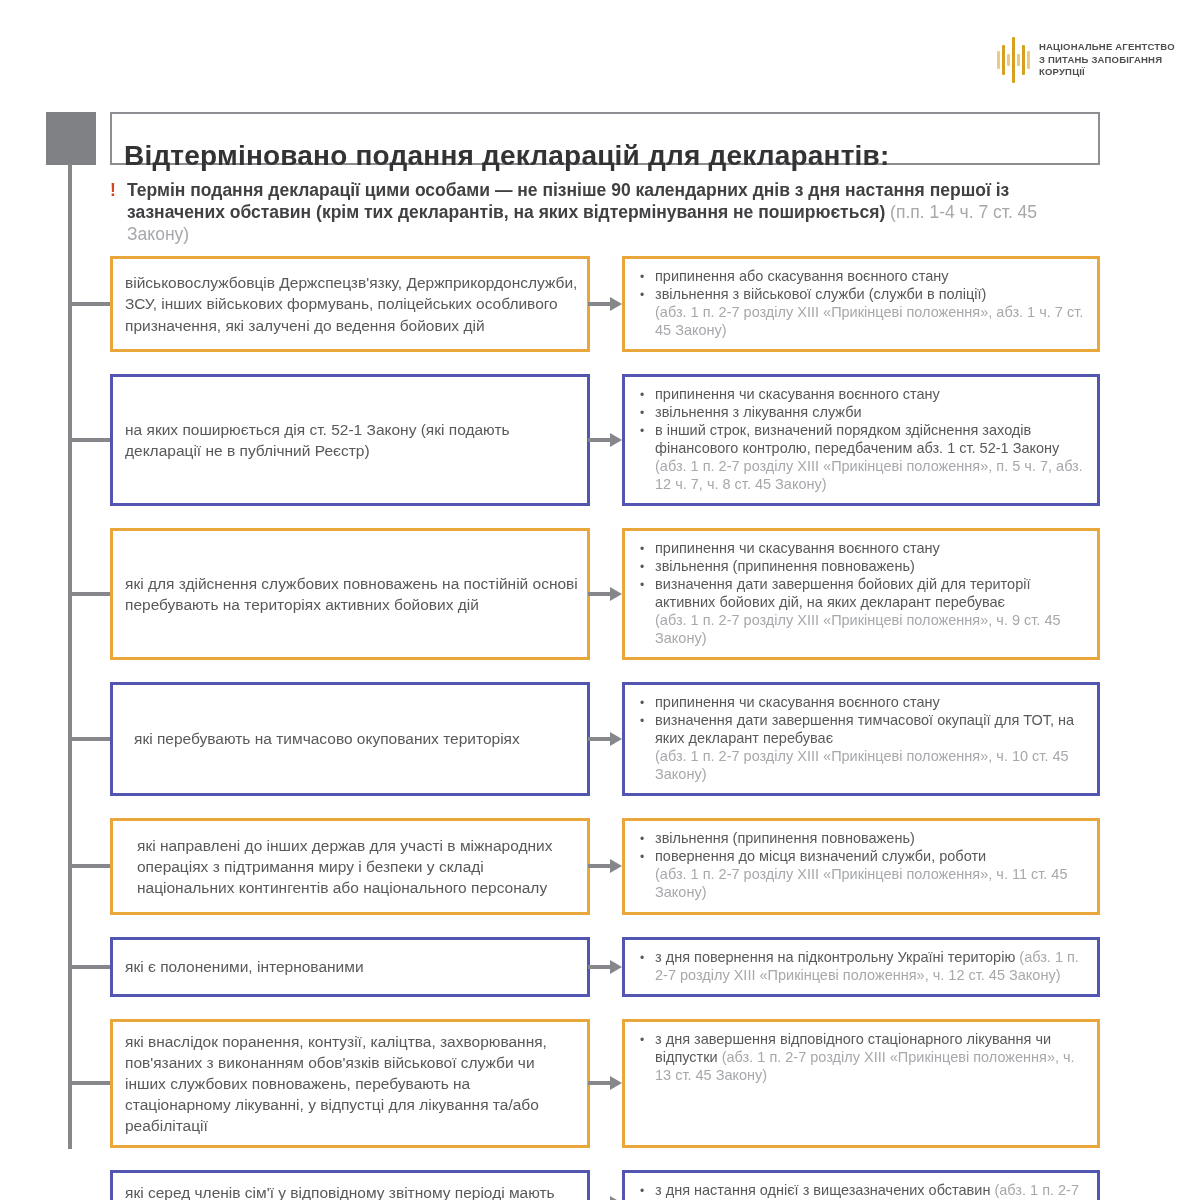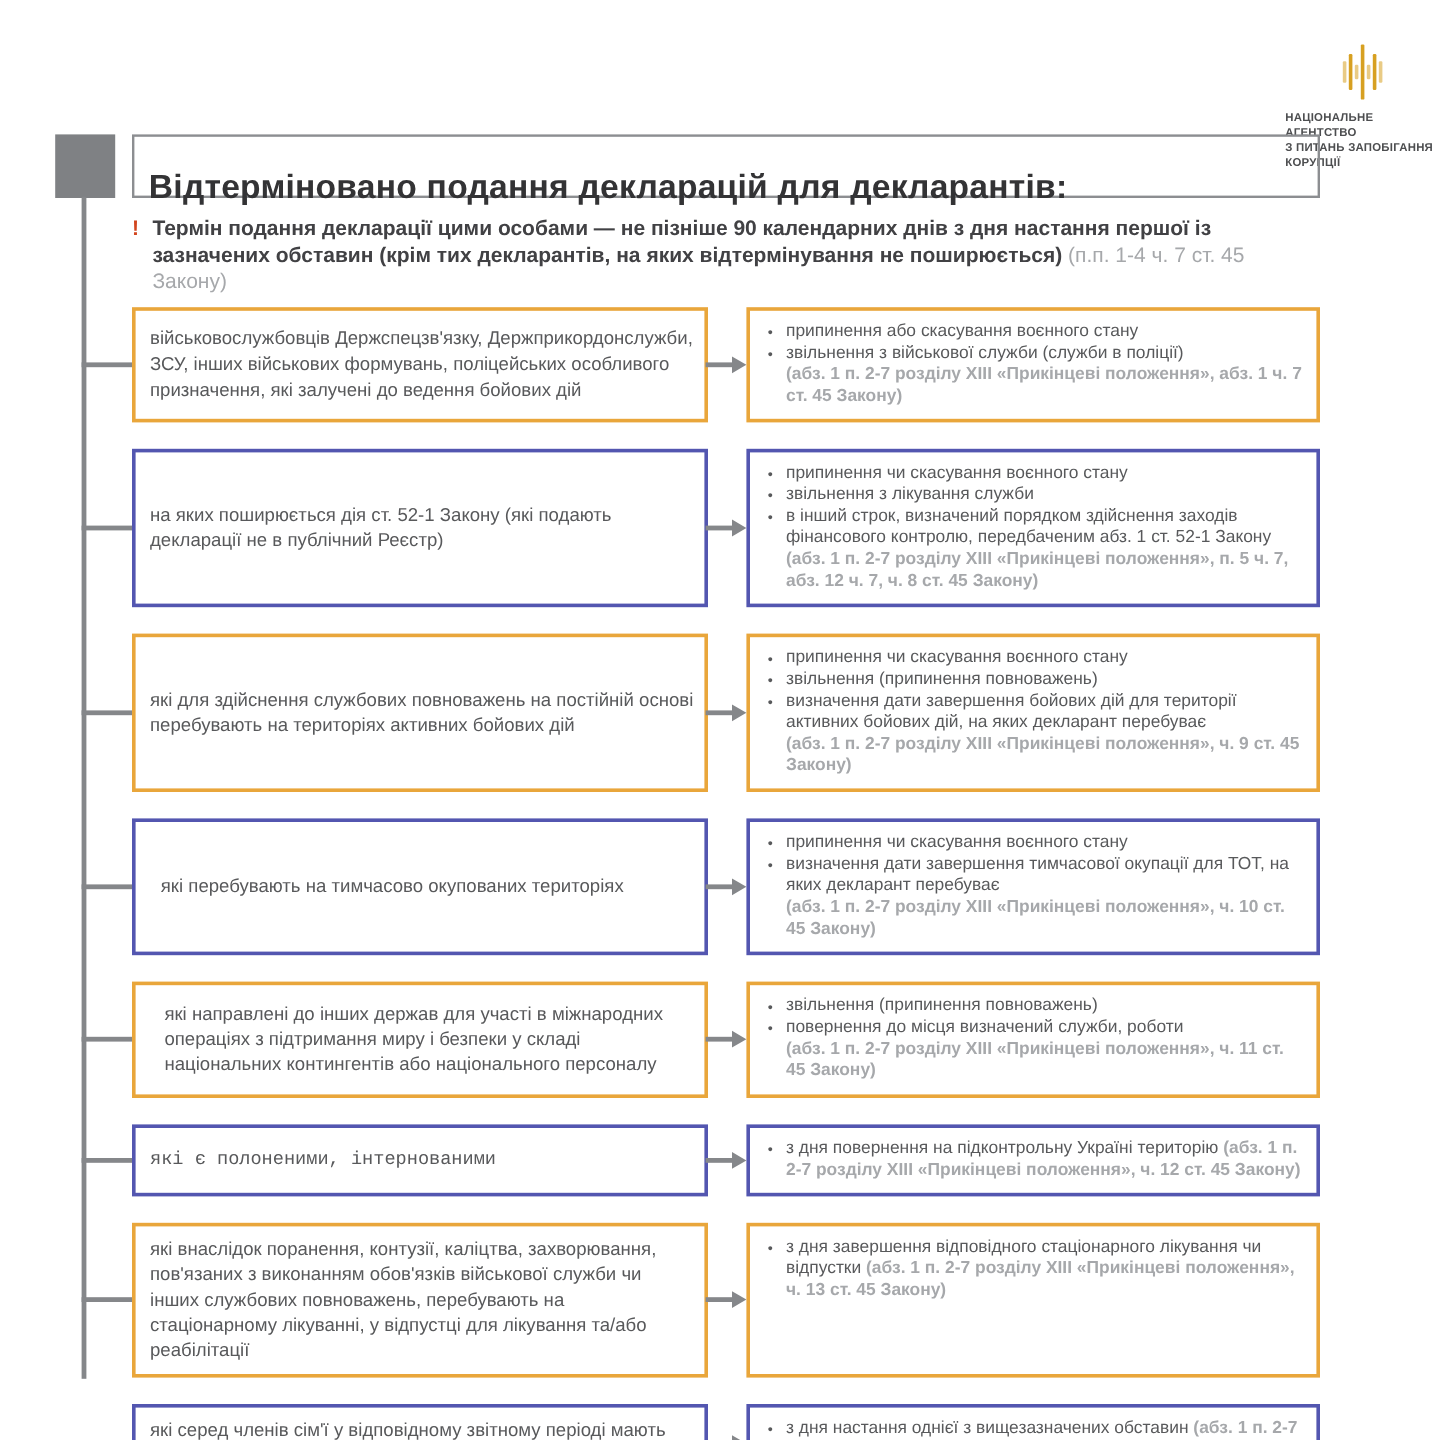--- a/index.html
+++ b/index.html
@@ -5,21 +5,21 @@
   :root{
     --orange:#E9A63B; --blue:#5356B0; --connector:#85878A; --text:#58595B;
     --ref:#A6A8AB; --alert:#D2451E; --gold:#D7A021; --title-text:#333335;
   }
   *{margin:0;padding:0;box-sizing:border-box;}
   html,body{background:#fff;}
   body{font-family:"Liberation Sans",sans-serif;color:var(--text);}
   .page{position:relative;width:1200px;height:1200px;background:#fff;overflow:hidden;}
 
   
-  .logo{position:absolute;left:1071px;top:36px;display:flex;align-items:center;gap:9px;flex-direction:column;}
+  .logo{position:absolute;left:997px;top:36px;display:flex;align-items:center;gap:9px;}
   .logo-icon{display:flex;align-items:center;gap:2px;height:48px;}
   .logo-icon span{display:inline-block;width:3px;border-radius:1px;background:var(--gold);}
   .logo-text{font-size:9.5px;font-weight:bold;line-height:1.3;color:#4D4E50;letter-spacing:.2px;}
 
   
   .title-square{position:absolute;left:46px;top:112px;width:50px;height:53px;background:#7F8184;}
   .title-box{position:absolute;left:110px;top:112px;width:990px;height:53px;border:2px solid #8C8E91;
              display:flex;align-items:center;padding-left:12px;}
   .title-box h1{font-size:28px;font-weight:bold;color:var(--title-text);letter-spacing:.2px;margin-top:35px;}
 
@@ -52,21 +52,21 @@
   .arrow{width:32px;position:relative;flex:0 0 32px;}
   .arrow::before{content:"";position:absolute;left:-2px;top:50%;transform:translateY(-50%);
                  width:24px;height:4px;background:var(--connector);}
   .arrow::after{content:"";position:absolute;left:20px;top:50%;transform:translateY(-50%);
                 border-top:7px solid transparent;border-bottom:7px solid transparent;
                 border-left:12px solid var(--connector);}
   .right-box{width:478px;padding:9px 12px;font-size:14.5px;line-height:1.24;}
   .bullet{display:flex;gap:8px;}
   .bullet .dot{width:10px;flex:0 0 10px;text-align:center;font-size:12px;line-height:1.5;}
   .btext{flex:1;}
-  .ref{color:var(--ref);font-weight:bold;}
+  .ref{color:var(--ref);}
   .footer-ref{margin-left:18px;}
 </style>
 </head>
 <body>
 
 <div class="page">
 
   <div class="logo">
     <div class="logo-icon">
         <span style="height: 18px; opacity: 0.55;"></span>
@@ -199,21 +199,21 @@
             <div class="bullet">
               <span class="dot">•</span>
               <span class="btext"><span>повернення до місця визначений служби, роботи</span></span>
             </div>
             <div class="ref footer-ref">(абз. 1 п. 2-7 розділу XIII «Прикінцеві положення», ч. 11 ст. 45 Закону)</div>
           </div>
     </div>
   </div>
 
   <div class="row">
-    <div class="box left-box" style="border-color: rgb(83, 86, 176); font-family: Liberation Mono, monospace;">
+    <div class="box left-box" style="border-color: rgb(83, 86, 176);">
       <div>які є полоненими, інтернованими</div>
     </div>
     <div class="arrow"></div>
     <div class="box right-box" style="border-color: rgb(83, 86, 176);">
       <div>
             <div class="bullet">
               <span class="dot">•</span>
               <span class="btext"><span>з дня повернення на підконтрольну Україні територію</span><span class="ref"> (абз. 1 п. 2-7 розділу XIII «Прикінцеві положення», ч. 12 ст. 45 Закону)</span></span>
             </div>
           </div>

